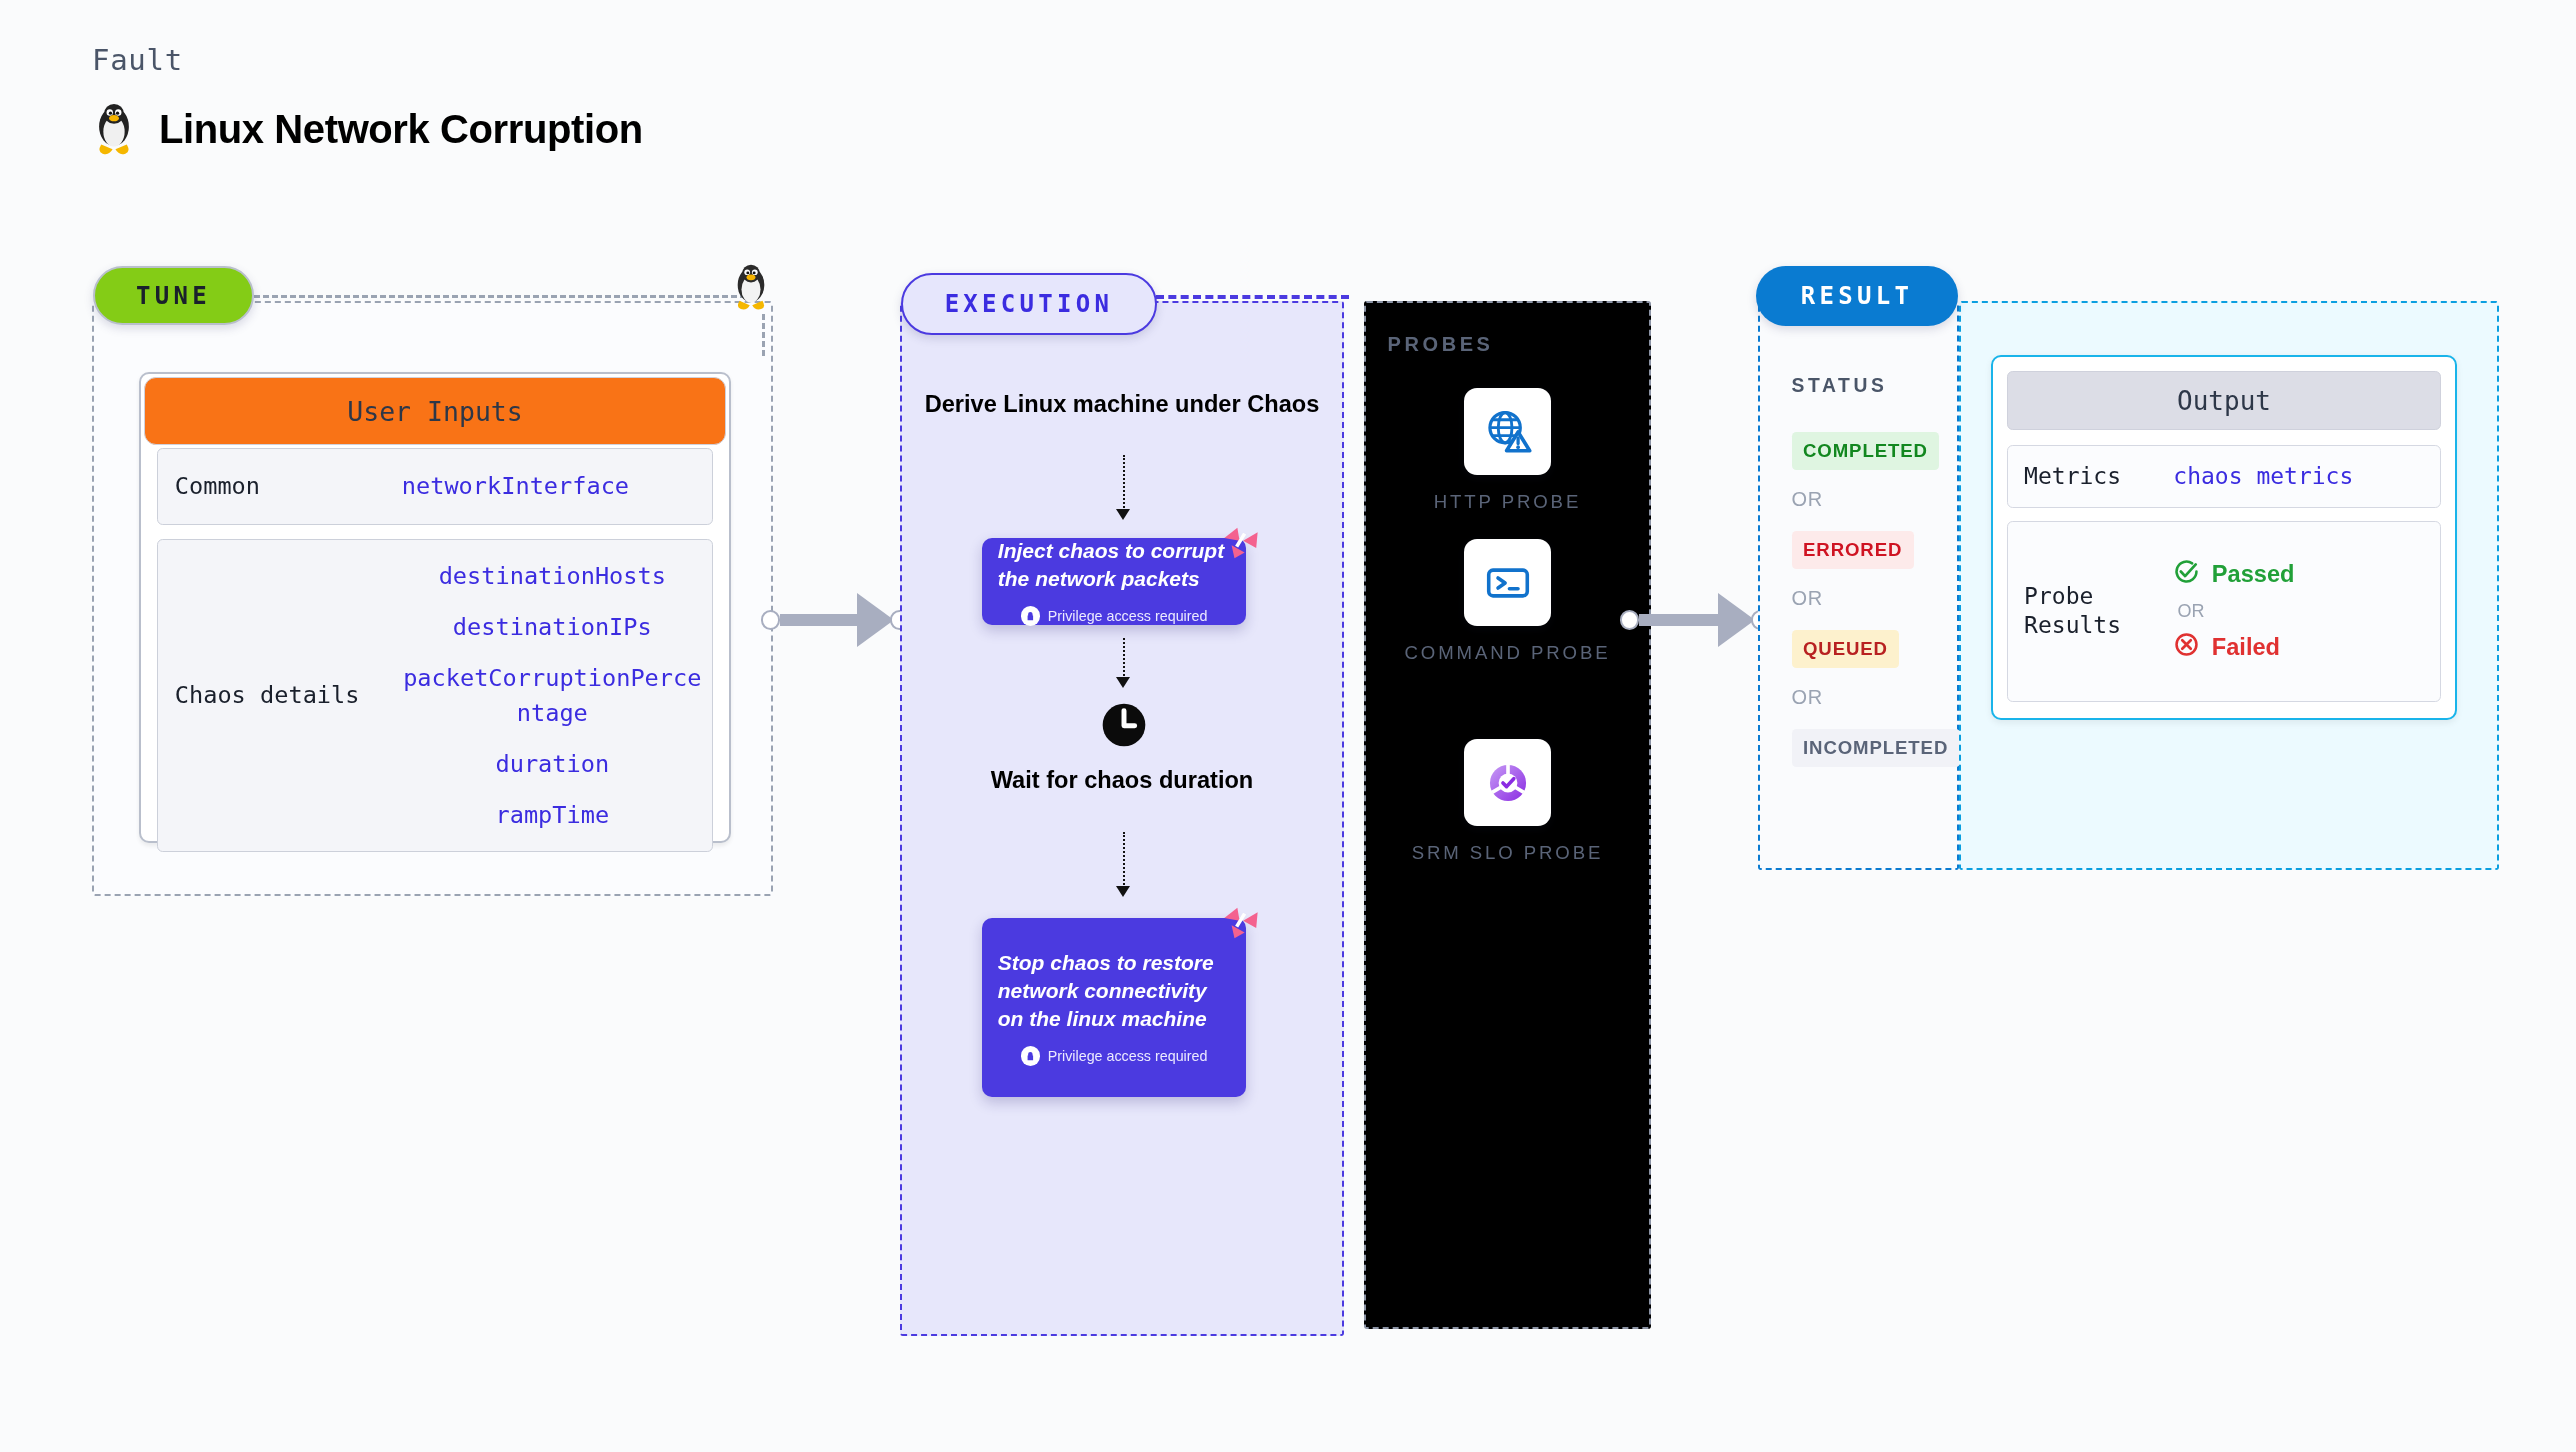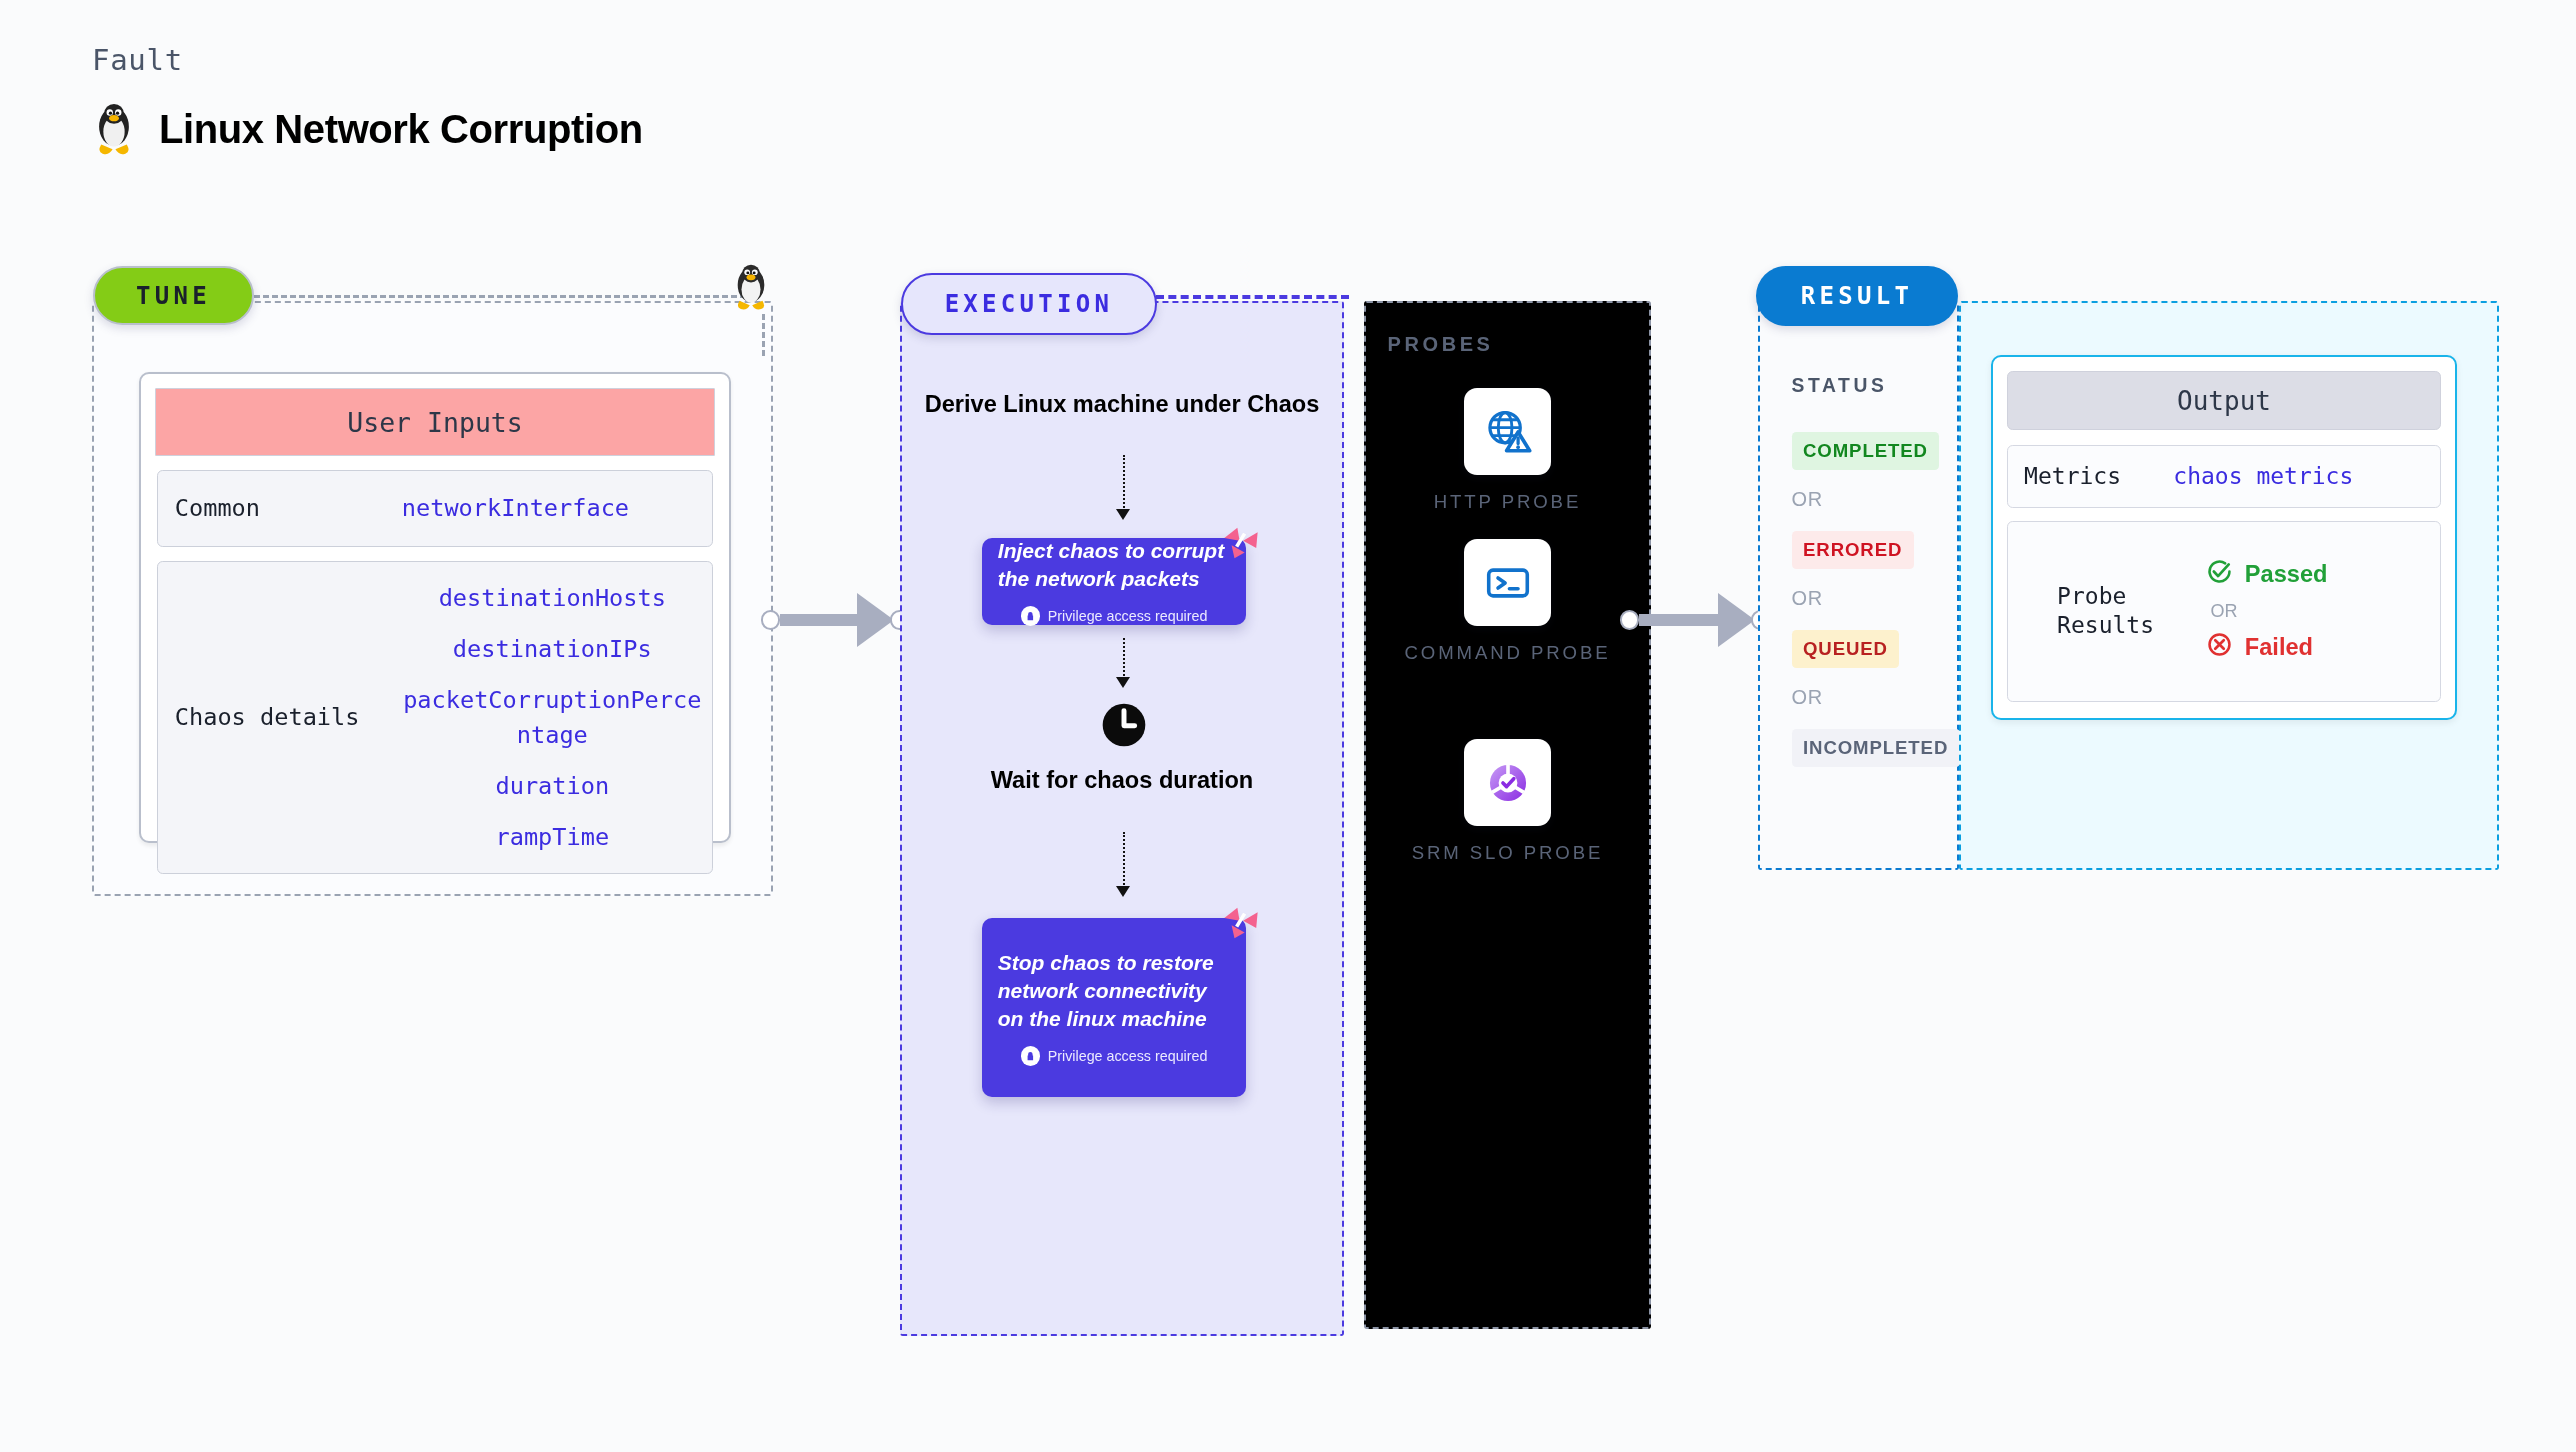--- a/index.html
+++ b/index.html
@@ -50,21 +50,21 @@
   }
   #tune-tux{position:absolute;left:731px;top:264px;z-index:6;}
   #tune-tux-down{position:absolute;left:762px;top:314px;width:0;height:42px;border-left:3.6px dashed #9aa3b2;z-index:4;}
 
   #userinputs-card{
     position:absolute;left:45px;top:69px;width:592px;height:471px;
     background:#fff;border:2.1px solid #b9bfcc;border-radius:10px;
     box-sizing:border-box;box-shadow:0 2.1px 4.3px rgba(0,0,0,.07);
   }
   #userinputs-header{
-    margin:14px;height:66px;background:#fca5a5;border:0.7px solid #cfd1dc;border-radius:1px;
+    margin:3px;height:66px;background:#f97316;border:0.7px solid #cfd1dc;border-radius:12px;
     display:flex;align-items:center;justify-content:center;
     font-family:"DejaVu Sans Mono","Liberation Mono",monospace;
     font-size:26.5px;color:#2d3748;
   }
   .ui-row{
     margin:0 15.8px 14.3px 15.8px;background:#f4f5f9;border:0.7px solid #ccd0da;border-radius:5.7px;
     display:flex;align-items:center;box-sizing:border-box;
   }
   .ui-row .rk{
     font-family:"DejaVu Sans Mono","Liberation Mono",monospace;
@@ -188,21 +188,21 @@
   }
   .out-row .ok{
     font-family:"DejaVu Sans Mono","Liberation Mono",monospace;
     font-size:23px;color:#1a202c;width:165px;padding-left:15.8px;box-sizing:border-box;line-height:1.25;
   }
   #out-metrics{height:63px;}
   #out-metrics .ov{
     font-family:"DejaVu Sans Mono","Liberation Mono",monospace;
     font-size:23px;color:#3b2ce0;
   }
-  #out-probe{height:181px;padding-left:33px;}
+  #out-probe{height:181px;}
   .pr-item{display:flex;align-items:center;gap:11.5px;font-size:23.6px;font-weight:bold;}
   .pr-or{font-size:18px;color:#9aa3b2;margin:9.3px 0 9.3px 4.3px;}
 
   
   .connector{position:absolute;display:flex;align-items:center;}
   .conn-circle{
     width:19.3px;height:19.3px;border-radius:50%;background:#fff;
     border:2.9px solid #a8aec0;box-sizing:border-box;flex:0 0 auto;
   }
   .conn-bar{height:12px;background:#a8aec0;flex:0 0 auto;}

